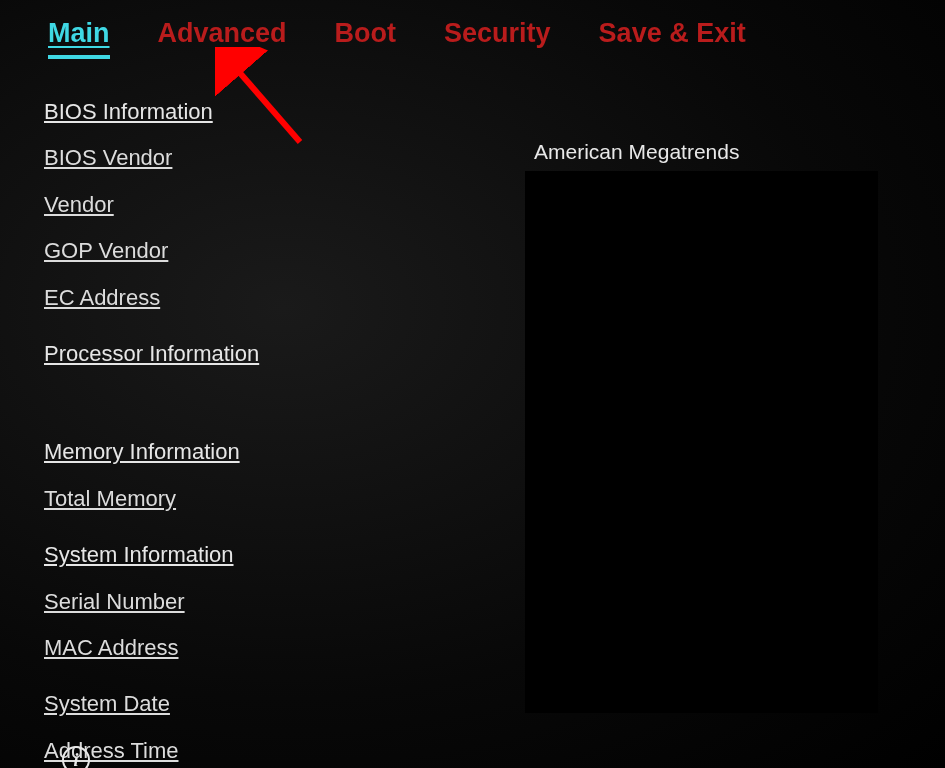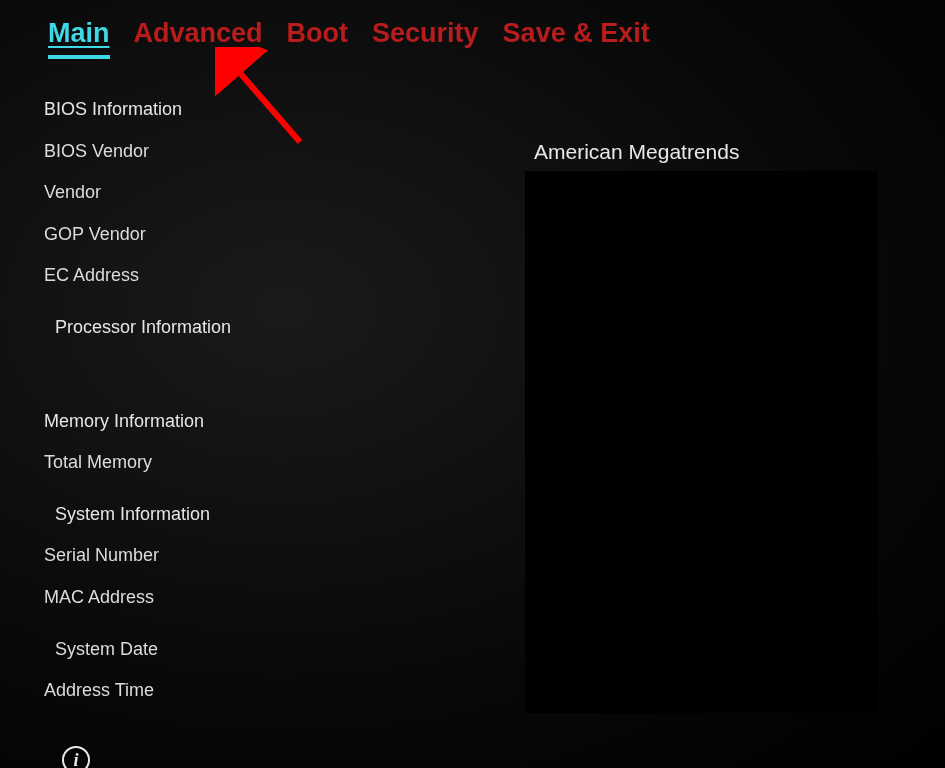--- a/index.html
+++ b/index.html
@@ -11,21 +11,21 @@
       width: 945px;
       height: 768px;
       background: radial-gradient(ellipse at 30% 40%, #1a1a1a 0%, #080808 60%, #000000 100%);
       font-family: 'Segoe UI', Arial, sans-serif;
       color: #e8e8e8;
       overflow: hidden;
       position: relative;
     }
     .tab-bar {
       display: flex;
-      gap: 24px;
+      gap: 48px;
       padding: 18px 0 0 48px;
       align-items: flex-start;
     }
     .tab {
       font-size: 27px;
       font-weight: 600;
       color: #b91c1c;
       cursor: pointer;
       padding-bottom: 6px;
     }
@@ -39,35 +39,35 @@
     .content {
       display: flex;
       padding: 40px 0 0 44px;
     }
     .labels {
       display: flex;
       flex-direction: column;
       width: 490px;
     }
     .label-row {
-      font-size: 18px;
+      font-size: 22px;
       font-weight: 500;
       color: #dcdcdc;
       line-height: 1.2;
       margin-bottom: 20px;
+      text-decoration: underline;
     }
     .label-row.heading {
       color: #e6e6e6;
     }
     .gap-large {
       margin-top: 52px;
     }
     .gap-small {
       margin-top: 10px;
-      margin-left: 11px;
     }
     .values {
       display: flex;
       flex-direction: column;
       padding-top: 40px;
     }
     .value-row {
       font-size: 21px;
       font-weight: 500;
       color: #e8e8e8;

